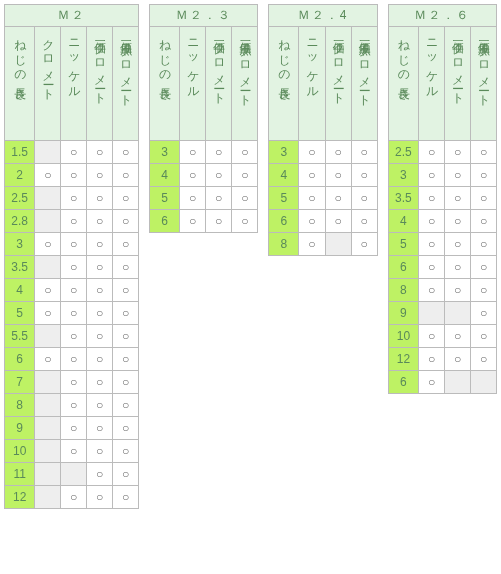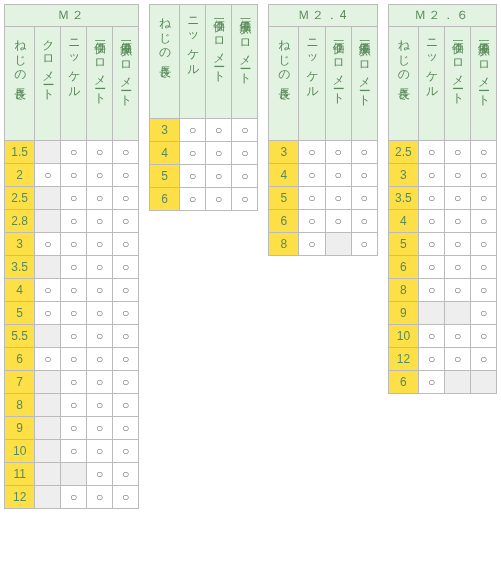--- a/index.html
+++ b/index.html
@@ -48,21 +48,21 @@
     font-size: 12px;
   }
   .len-col { width: 28px; }
   .opt-col { width: 22px; }
   tbody td {
     height: 20px;
     font-size: 12px;
     color: #666;
   }
   tbody td.len {
-    background: #fde047;
+    background: #bef264;
     color: #5a8a5a;
     padding: 0 2px;
     margin-left: 19px;
   }
   tbody td.shade {
     background: #eeeeee;
   }
 </style>
 </head>
 <body>
@@ -191,20 +191,23 @@
           <td class="len">12</td>
           <td class="shade"></td>
           <td>○</td>
           <td>○</td>
           <td>○</td>
         </tr>
       </tbody>
     </table>
     <table>
       <thead>
+        <tr class="title-row">
+          <th colspan="4">Ｍ２．３</th>
+        </tr>
         <tr class="hdr">
           <th class="len-col"><span class="vtxt">ねじの長さ</span></th>
           <th class="opt-col"><span class="vtxt">ニッケル</span></th>
           <th class="opt-col"><span class="vtxt">三価クロメート</span></th>
           <th class="opt-col"><span class="vtxt">三価黒クロメート</span></th>
         </tr>
       </thead>
       <tbody>
         <tr>
           <td class="len">3</td>

